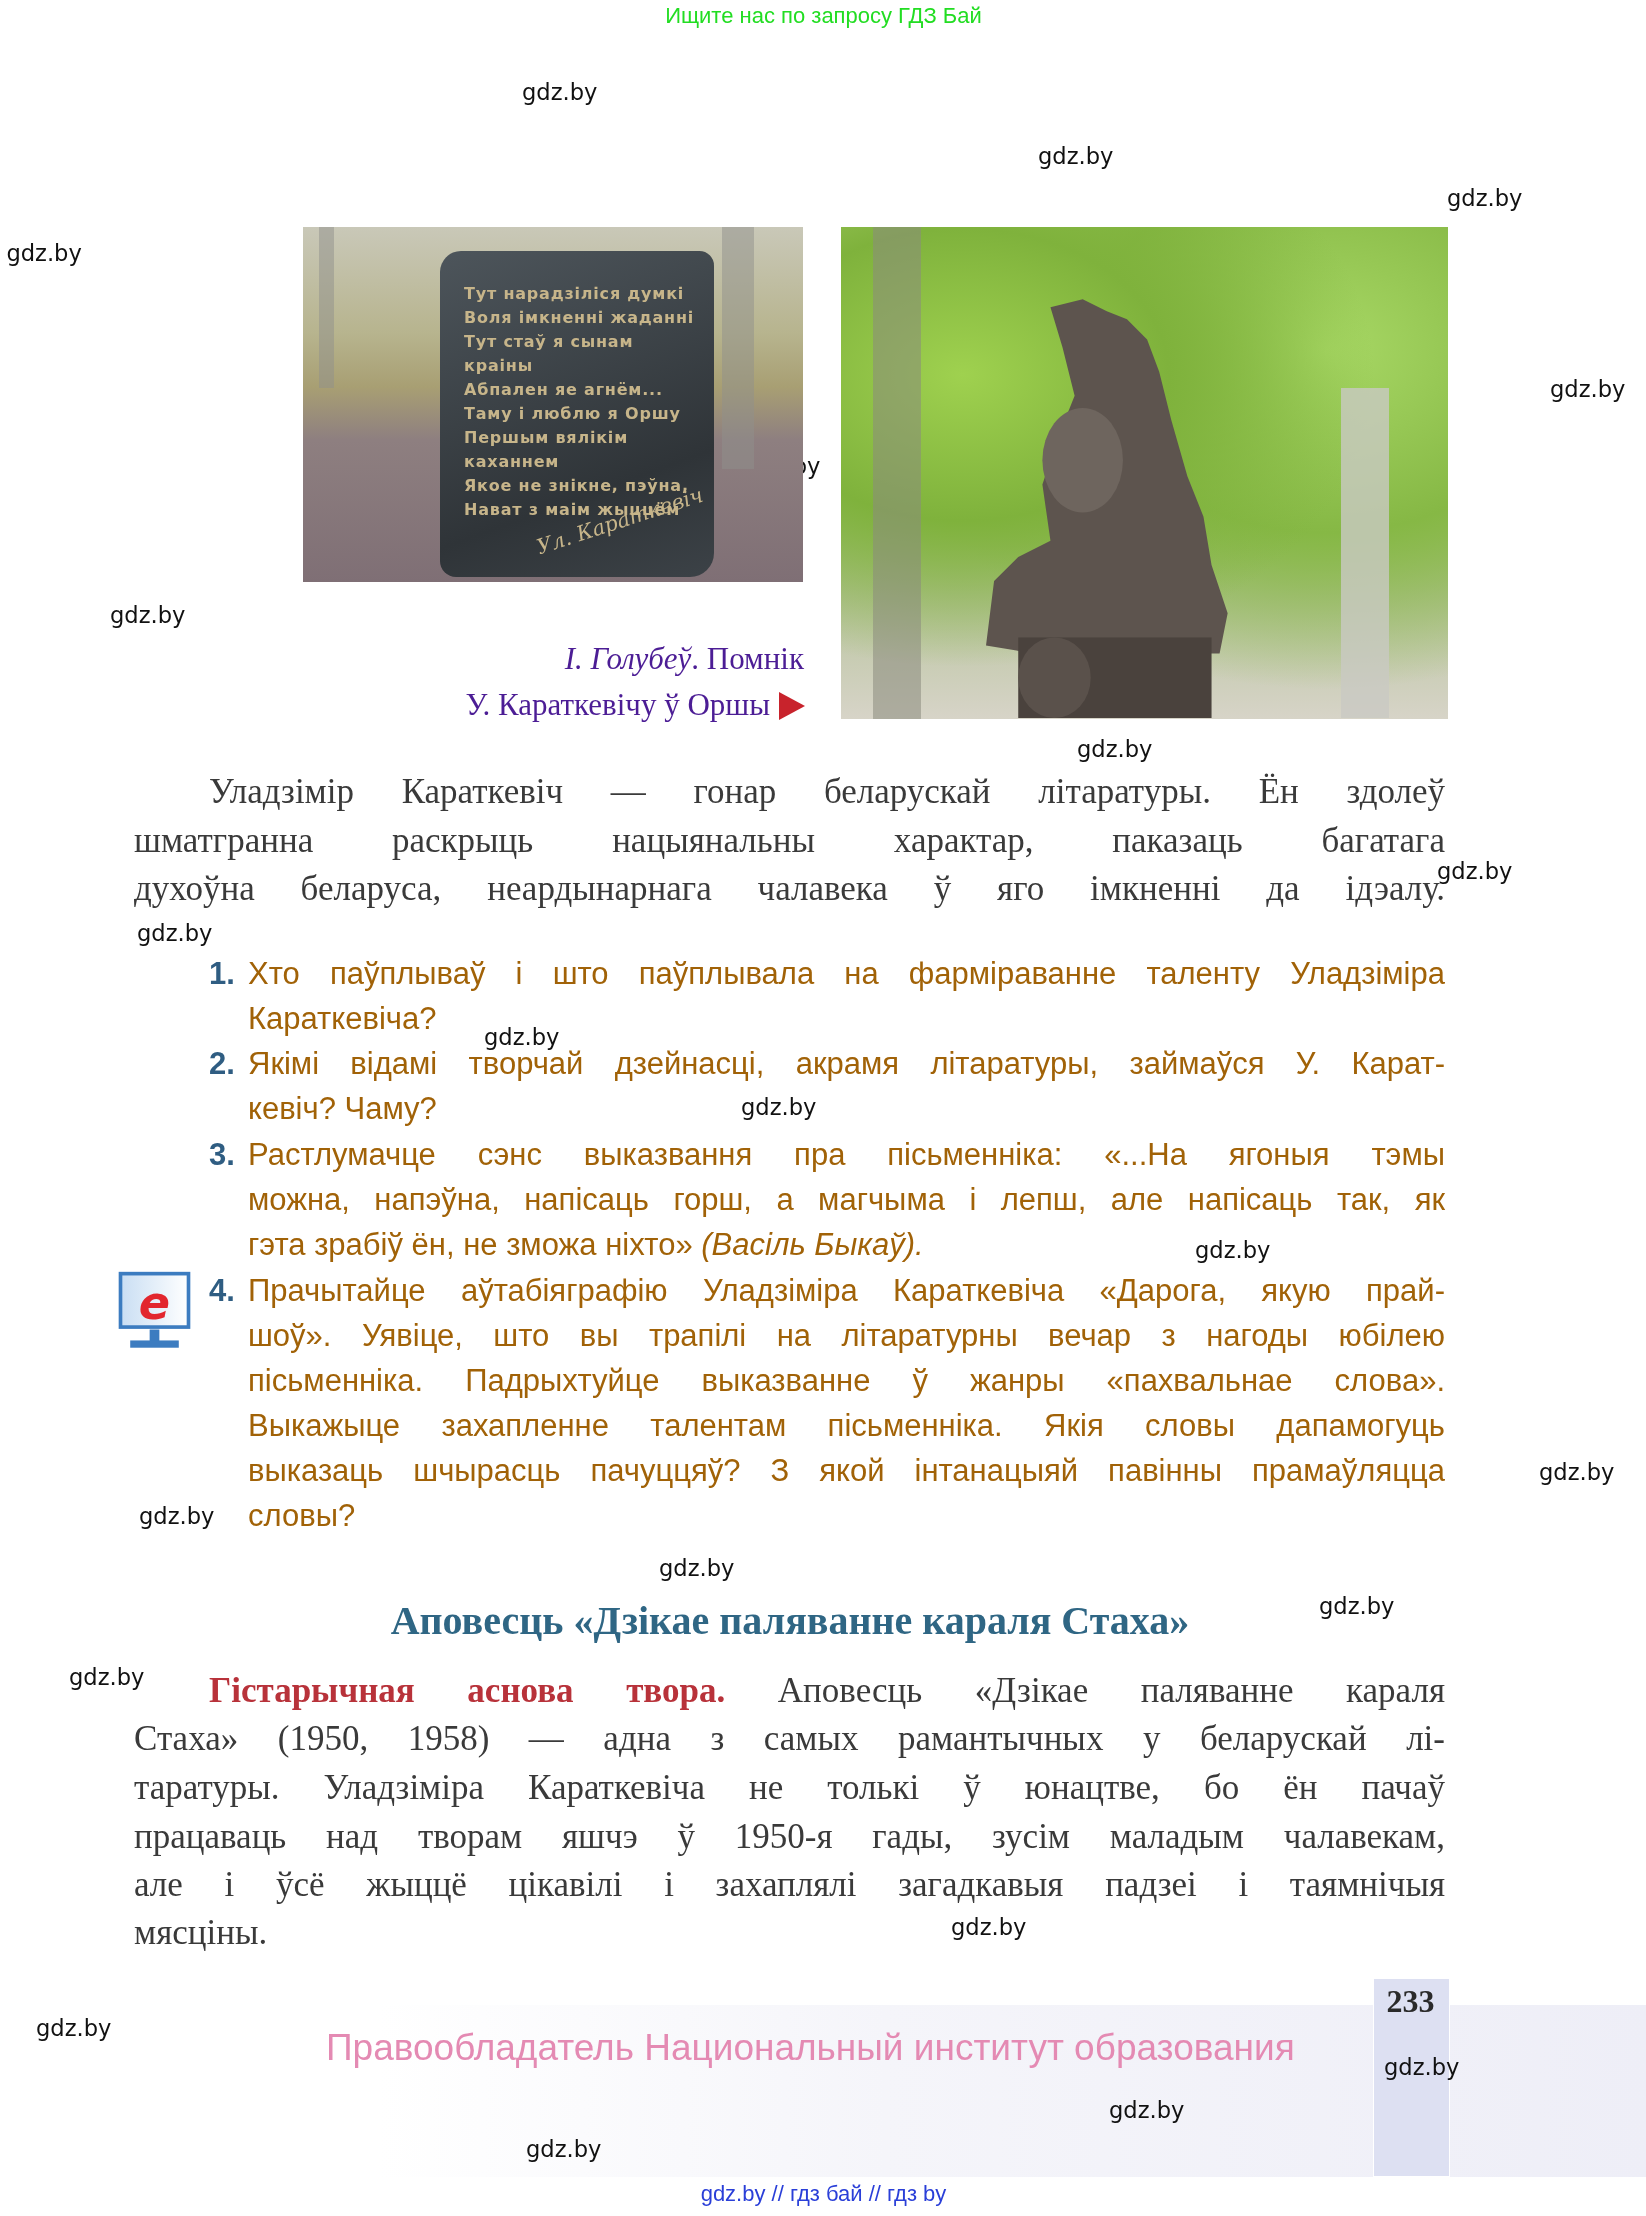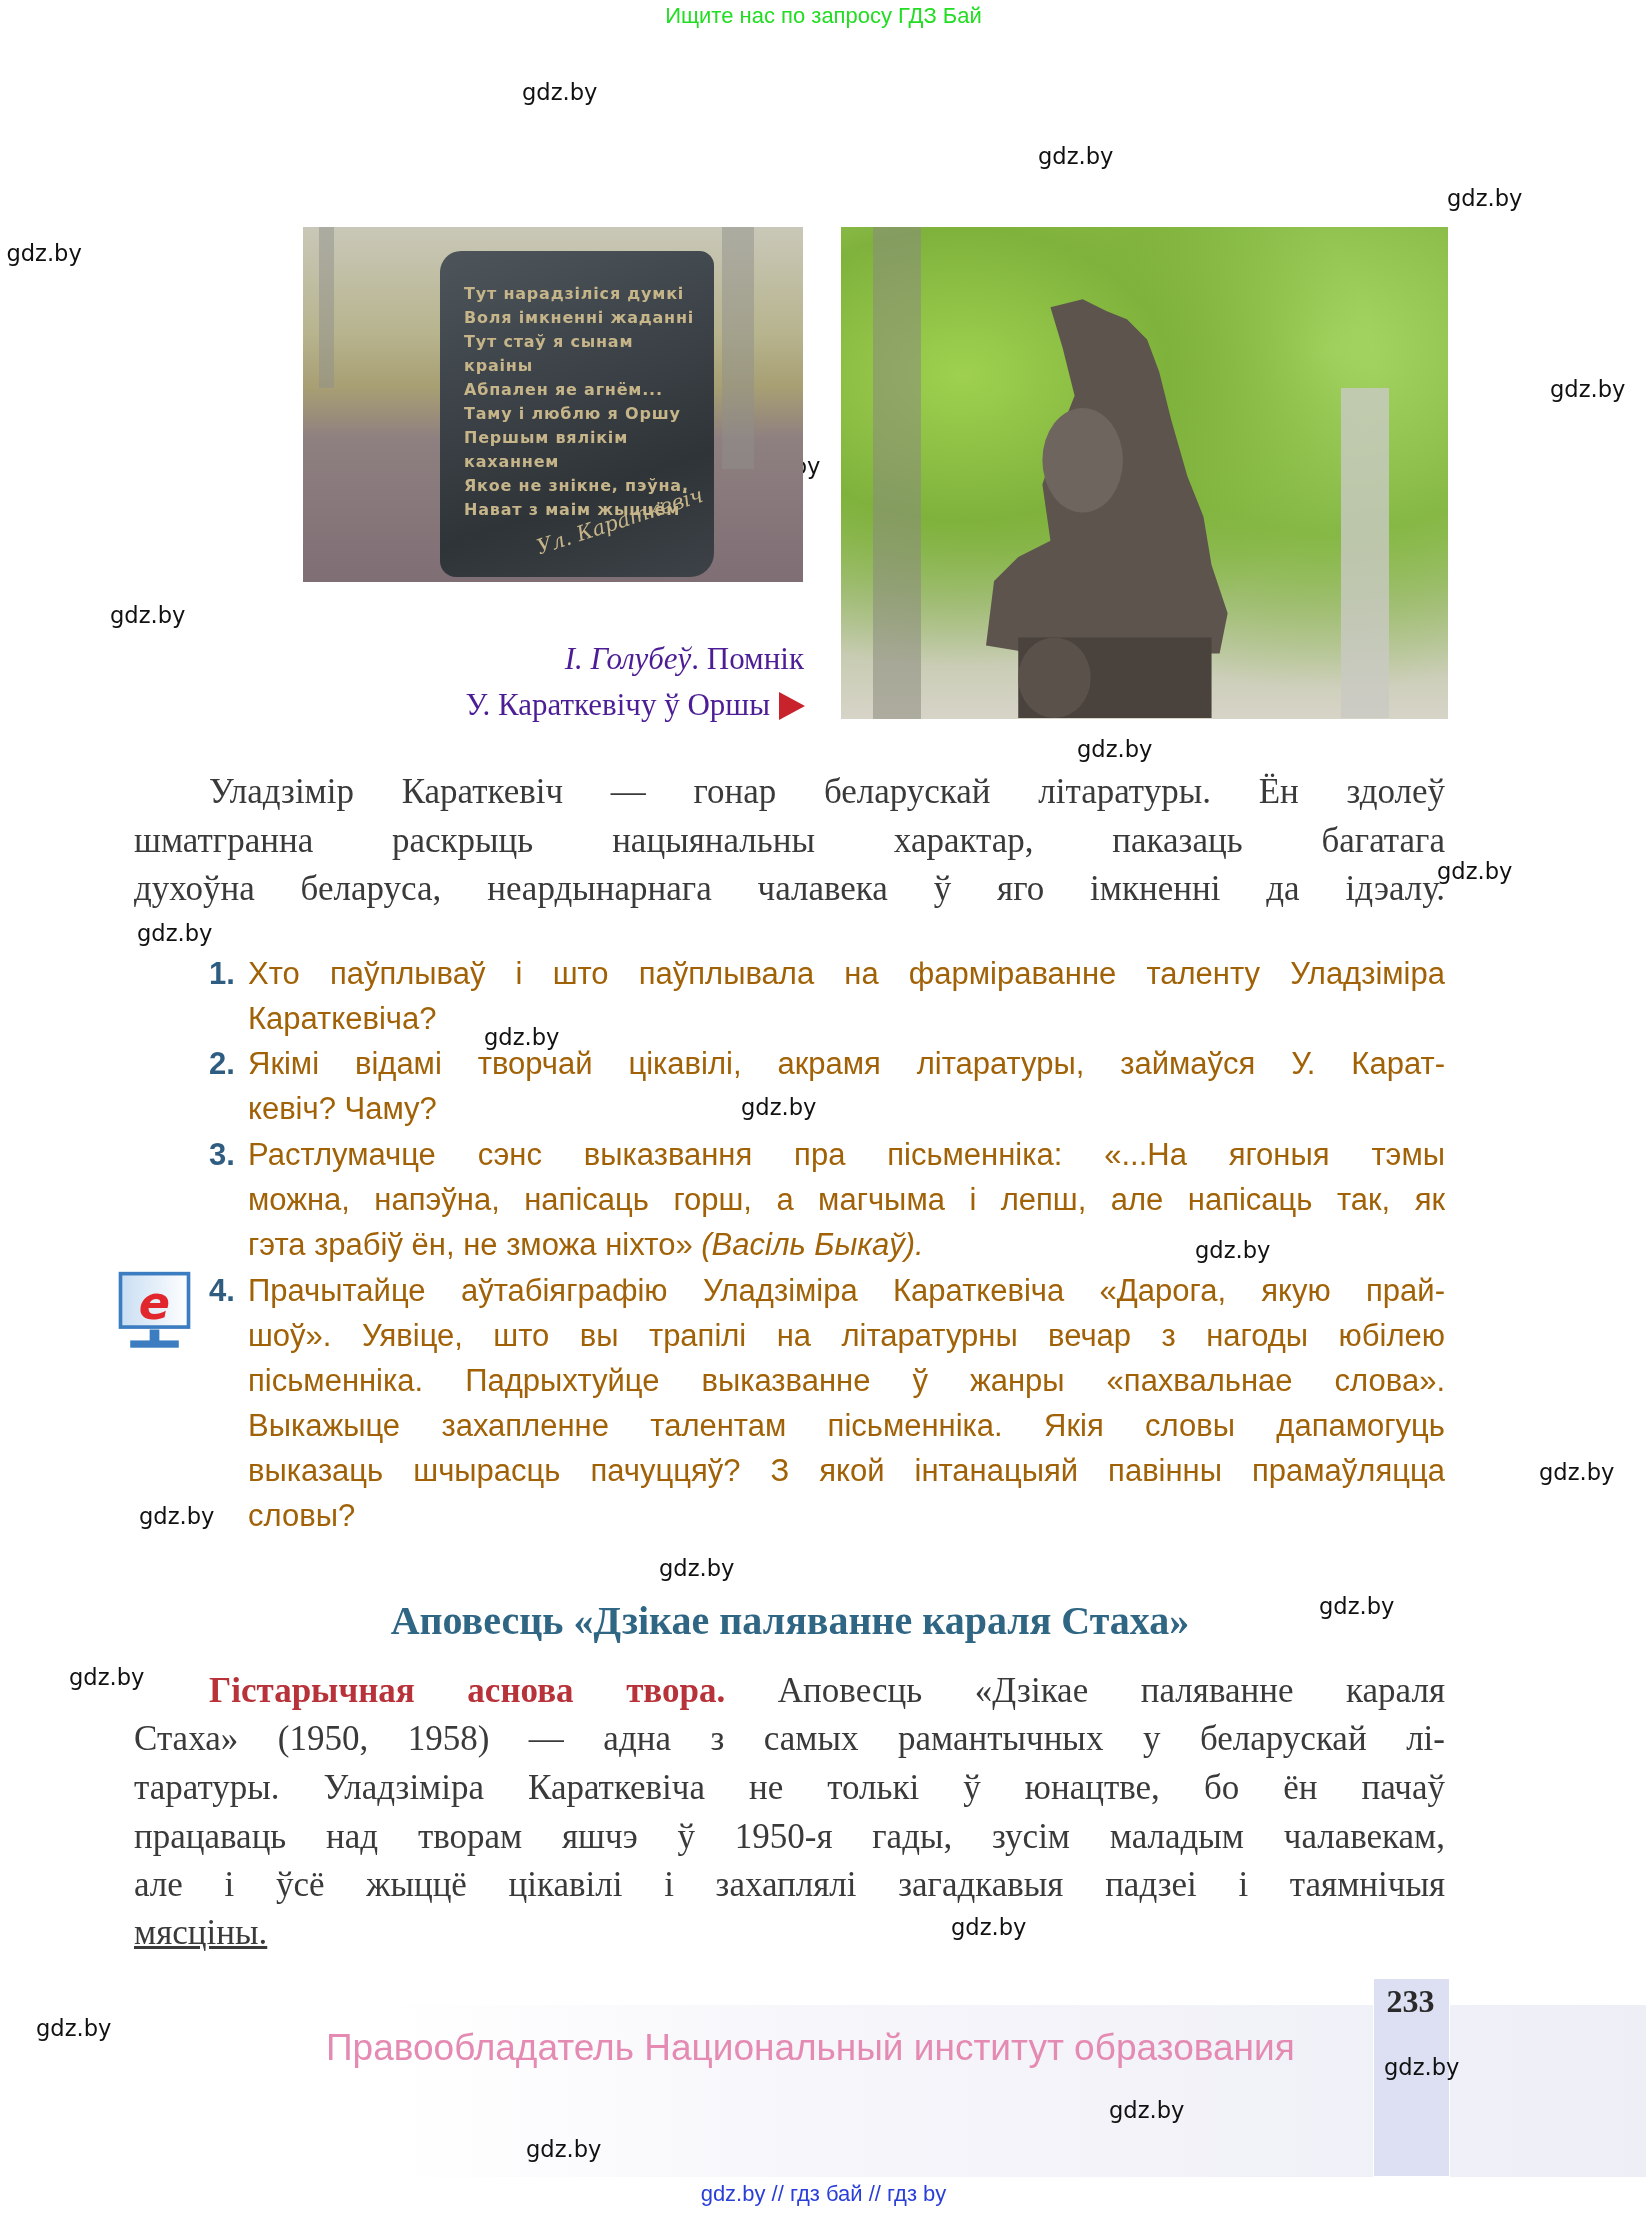--- a/index.html
+++ b/index.html
@@ -17,21 +17,21 @@
                 radial-gradient(ellipse at 80% 25%, #a8d865 0%, #86b845 35%, transparent 65%),
                 linear-gradient(180deg, #b6d97a 0%, #8fbf4f 40%, #b9c49e 75%, #d7d4c8 100%); }
   .trunk { position:absolute; background:#8f8f8c; }
   .bust { position:absolute; left:145px; top:48px; width:290px; height:443px; }
   .caption { right:calc(1647px - 804px); text-align:right; font-family:"Liberation Serif", serif; font-size:31px; color:#4c1d95; white-space:nowrap; }
   .caption i { font-style:italic; }
   .tri { left:779px; top:692px; width:0; height:0; border-top:14.5px solid transparent; border-bottom:14.5px solid transparent; border-left:26px solid #c8232c; }
   .serif-p { font-family:"Liberation Serif", serif; font-size:35px; color:#3a3a3a; line-height:49px; text-align:justify; text-align-last:justify; white-space:nowrap; }
   .line { position:absolute; left:134px; width:1311px; }
   .line.indent { left:209px; width:1236px; }
-  .line.last { text-align-last:left;text-decoration:underline; }
+  .line.last { text-align-last:left; }
   .q-num { position:absolute; left:209px; font-family:"Liberation Sans", sans-serif; font-weight:bold; font-size:31px; color:#2f5d82; }
   .q-line { position:absolute; left:248px; width:1197px; font-family:"Liberation Sans", sans-serif; font-size:31px; color:#a16207; text-align:justify; text-align-last:justify; white-space:nowrap; }
   .q-line.last { text-align-last:left; }
   .q-line i { font-style:italic; }
   .heading { left:0; width:1580px; top:1597px; text-align:center; font-family:"Liberation Serif", serif; font-weight:bold; font-size:40px; color:#2f6684; }
   .red-lead { color:#b8323a; font-weight:bold; }
   .band { left:379px; top:2005px; width:1268px; height:172px; background:linear-gradient(90deg,#ffffff 0%, #f5f5fa 40%, #eeeef7 100%); }
   .pagebox { left:1373px; top:1978px; width:75px; height:197px; background:#dde0f2; border:1.6px solid #fff; }
   .page-num { left:1373px; width:75px; top:1983px; text-align:center; font-family:"Liberation Serif", serif; font-weight:bold; font-size:32px; color:#2a2a2a; }
   .copyright { left:290px; top:2027px; font-family:"Liberation Sans", sans-serif; font-size:37px; color:#e48ab3; white-space:nowrap;margin-left:36px; }
@@ -104,21 +104,21 @@
   <div class="line" style="top:816px">шматгранна раскрыць нацыянальны характар, паказаць багатага</div>
   <div class="line" style="top:864px">духоўна беларуса, неардынарнага чалавека ў яго імкненні да ідэалу.</div>
 </div>
 
 <div>
   <div class="q-num" style="top:956px">1.</div>
   <div class="q-line" style="top:956px">Хто паўплываў і што паўплывала на фарміраванне таленту Уладзіміра</div>
   <div class="q-line last" style="top:1001px">Караткевіча?</div>
 
   <div class="q-num" style="top:1046px">2.</div>
-  <div class="q-line" style="top:1046px">Якімі відамі творчай цікавілі, акрамя літаратуры, займаўся У. Карат-</div>
+  <div class="q-line" style="top:1046px">Якімі відамі творчай дзейнасці, акрамя літаратуры, займаўся У. Карат-</div>
   <div class="q-line last" style="top:1091px">кевіч? Чаму?</div>
 
   <div class="q-num" style="top:1137px">3.</div>
   <div class="q-line" style="top:1137px">Растлумачце сэнс выказвання пра пісьменніка: «...На ягоныя тэмы</div>
   <div class="q-line" style="top:1182px">можна, напэўна, напісаць горш, а магчыма і лепш, але напісаць так, як</div>
   <div class="q-line last" style="top:1227px">
     <span>гэта зрабіў ён, не зможа ніхто»</span> <i>(Васіль Быкаў).</i>
   </div>
 
   <svg class="abs eicon" viewBox="0 0 60 70">

